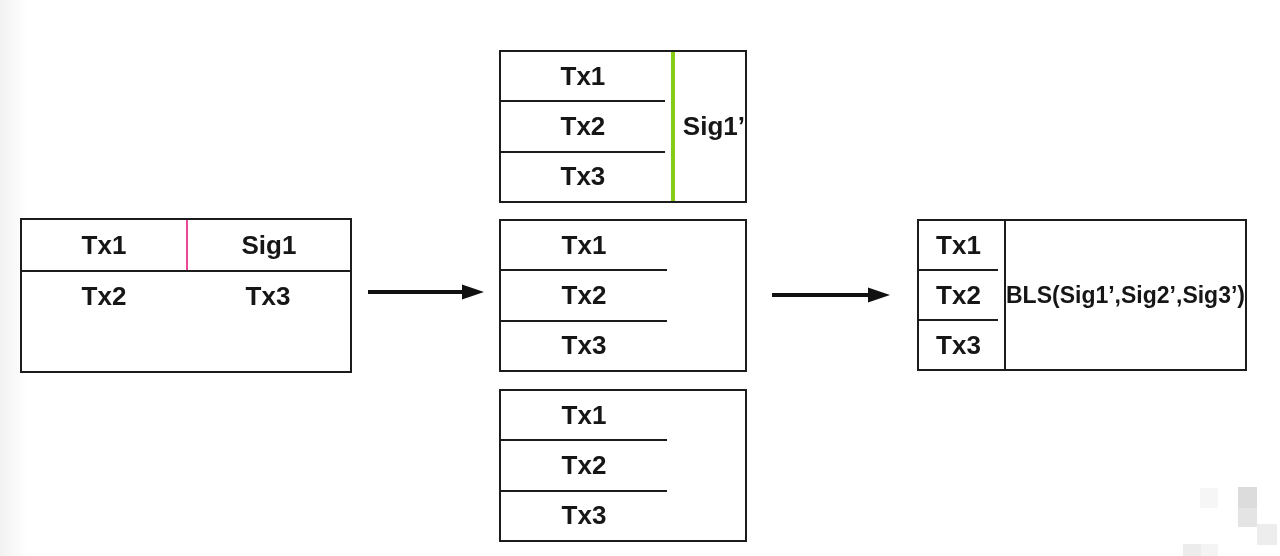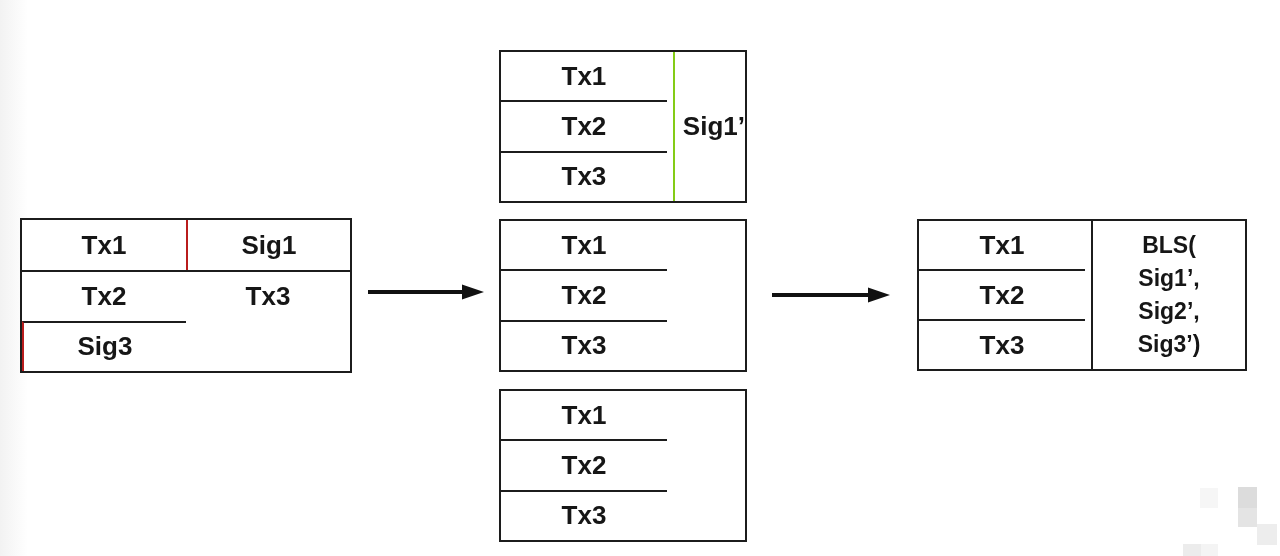--- a/index.html
+++ b/index.html
@@ -38,53 +38,52 @@
     grid-template-columns: 1fr 1fr;
     grid-template-rows: 1fr 1fr 1fr;
     width: 100%;
   }
   .grid2x3 .cell {
     display: flex;
     align-items: center;
     justify-content: center;
     box-sizing: border-box;
   }
-  .grid2x3 .cell.col2 { border-left: 2px solid #b91c1c; }
+  .grid2x3 .cell.col2 { border-left: 2px solid #ec4899; }
   .grid2x3 .cell.rown { border-top: 2px solid #1c1c1c; }
   
   .txcol {
     width: 166px;
     display: flex;
     flex-direction: column;
     box-sizing: border-box;
   }
   .txcol .cell {
     flex: 1;
     display: flex;
     align-items: center;
     justify-content: center;
     box-sizing: border-box;
   }
   .txcol .cell + .cell { border-top: 2px solid #1c1c1c; }
   .sigcol {
     flex: 1;
-    border-left: 2px solid #84cc16;
+    border-left: 4px solid #84cc16;
     display: flex;
     align-items: center;
     justify-content: center;
     box-sizing: border-box;
     padding-left: 8px;
   }
   .blscol {
     flex: 1;
     border-left: 2px solid #1c1c1c;
     display: flex;
-    flex-direction: column;
-    align-items: center;
-    justify-content: center;
+    flex-direction: row;
+    align-items: center;
     box-sizing: border-box;
   }
   .bls-line {
     font-weight: 700;
     font-size: 23px;
     line-height: 33px;
     color: #161616;
     text-align: center;
   }
   
@@ -106,23 +105,20 @@
         </div>
       <div class="cell col2">
           <span class="label">Sig1</span>
         </div>
       <div class="cell rown">
           <span class="label">Tx2</span>
         </div>
       <div class="cell rown">
           <span class="label">Tx3</span>
         </div>
-      <div class="cell col2 rown">
-          <span class="label">Sig3</span>
-        </div>
     </div>
   </div>
 
   <svg class="arrow" style="left:366px; top:282px;" width="120" height="20" viewBox="0 0 120 20">
     <line x1="2" y1="10" x2="98" y2="10" stroke="#111111" stroke-width="4"></line>
     <polygon points="96,2.5 118,10 96,17.5" fill="#111111"></polygon>
   </svg>
 
   <div class="tbl" style="left:499px; top:50px; width:248px; height:153px;">
     <div class="txcol">

